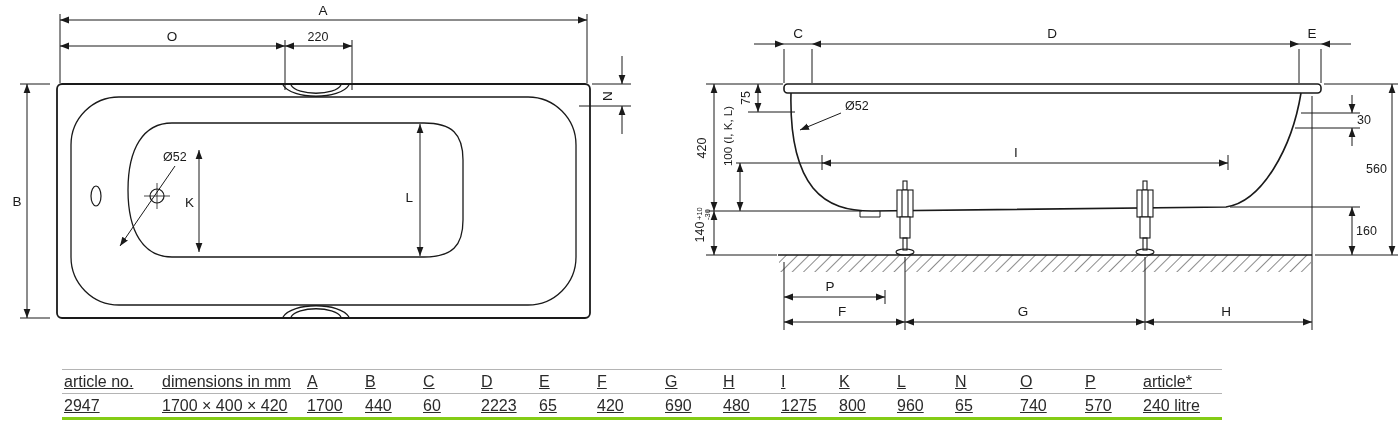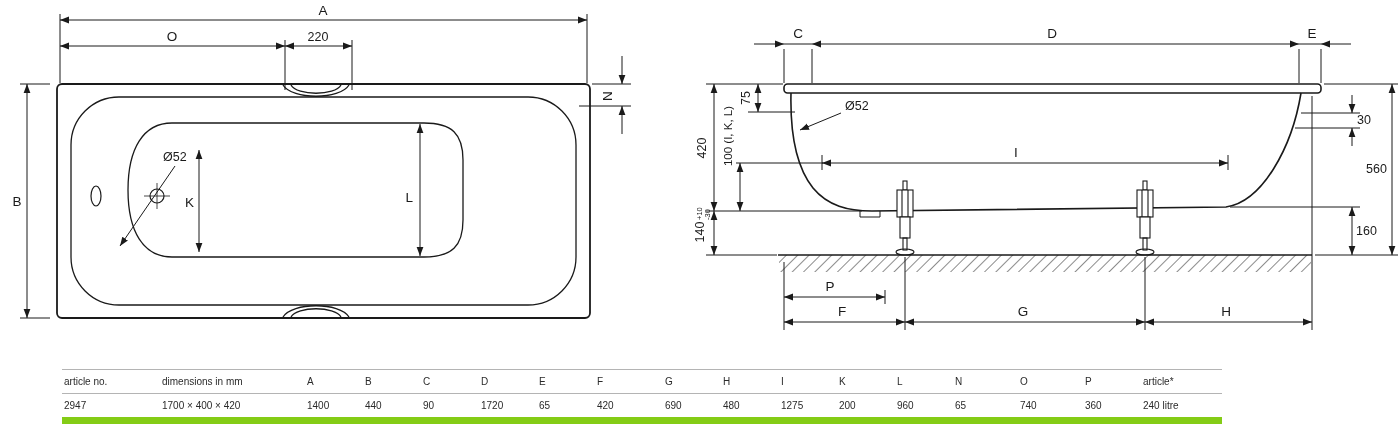--- a/index.html
+++ b/index.html
@@ -13,22 +13,22 @@
   svg { position:absolute; left:0; top:0; }
   svg text { font-family:"Liberation Sans", sans-serif; fill:#1a1a1a; }
   .dim-table { position:absolute; left:62px; top:369px; width:1160px; }
   .tr {
     display:grid;
     grid-template-columns:98px 145px 58px 58px 58px 58px 58px 68px 58px 58px 58px 58px 58px 65px 65px 58px 81px;
     align-items:center;
     height:23px;
   }
   .tr.head { border-top:1px solid #b4b4b4; border-bottom:1px solid #b4b4b4; }
-  .tr.vals { border-bottom:7px solid #84cc16; }
-  .td { font-size:10px; color:#2a2a2a; white-space:nowrap; padding-left:2px; }
+  .tr.vals { border-bottom:3px solid #84cc16; }
+  .td { font-size:16px; color:#2a2a2a; white-space:nowrap; padding-left:2px;text-decoration:underline; }
 </style>
 </head>
 <body>
 
 <svg width="1400" height="360" viewBox="0 0 1400 360">
   <defs>
     <marker id="arr" viewBox="0 0 10 10" refX="9" refY="5" markerWidth="10" markerHeight="10" orient="auto-start-reverse" markerUnits="userSpaceOnUse">
       <path d="M0,1.6 L9,5 L0,8.4 Z" fill="#1a1a1a"></path>
     </marker>
     <pattern id="hatch" width="8" height="8" patternUnits="userSpaceOnUse" patternTransform="rotate(45)">
@@ -170,29 +170,29 @@
     <div class="td">K</div>
     <div class="td">L</div>
     <div class="td">N</div>
     <div class="td">O</div>
     <div class="td">P</div>
     <div class="td">article*</div>
   </div>
   <div class="tr vals">
     <div class="td">2947</div>
     <div class="td">1700 × 400 × 420</div>
-    <div class="td">1400</div>
+    <div class="td">1700</div>
     <div class="td">440</div>
-    <div class="td">90</div>
-    <div class="td">1720</div>
+    <div class="td">60</div>
+    <div class="td">2223</div>
     <div class="td">65</div>
     <div class="td">420</div>
     <div class="td">690</div>
     <div class="td">480</div>
     <div class="td">1275</div>
-    <div class="td">200</div>
+    <div class="td">800</div>
     <div class="td">960</div>
     <div class="td">65</div>
     <div class="td">740</div>
-    <div class="td">360</div>
+    <div class="td">570</div>
     <div class="td">240 litre</div>
   </div>
 </div>
 
 </body></html>

